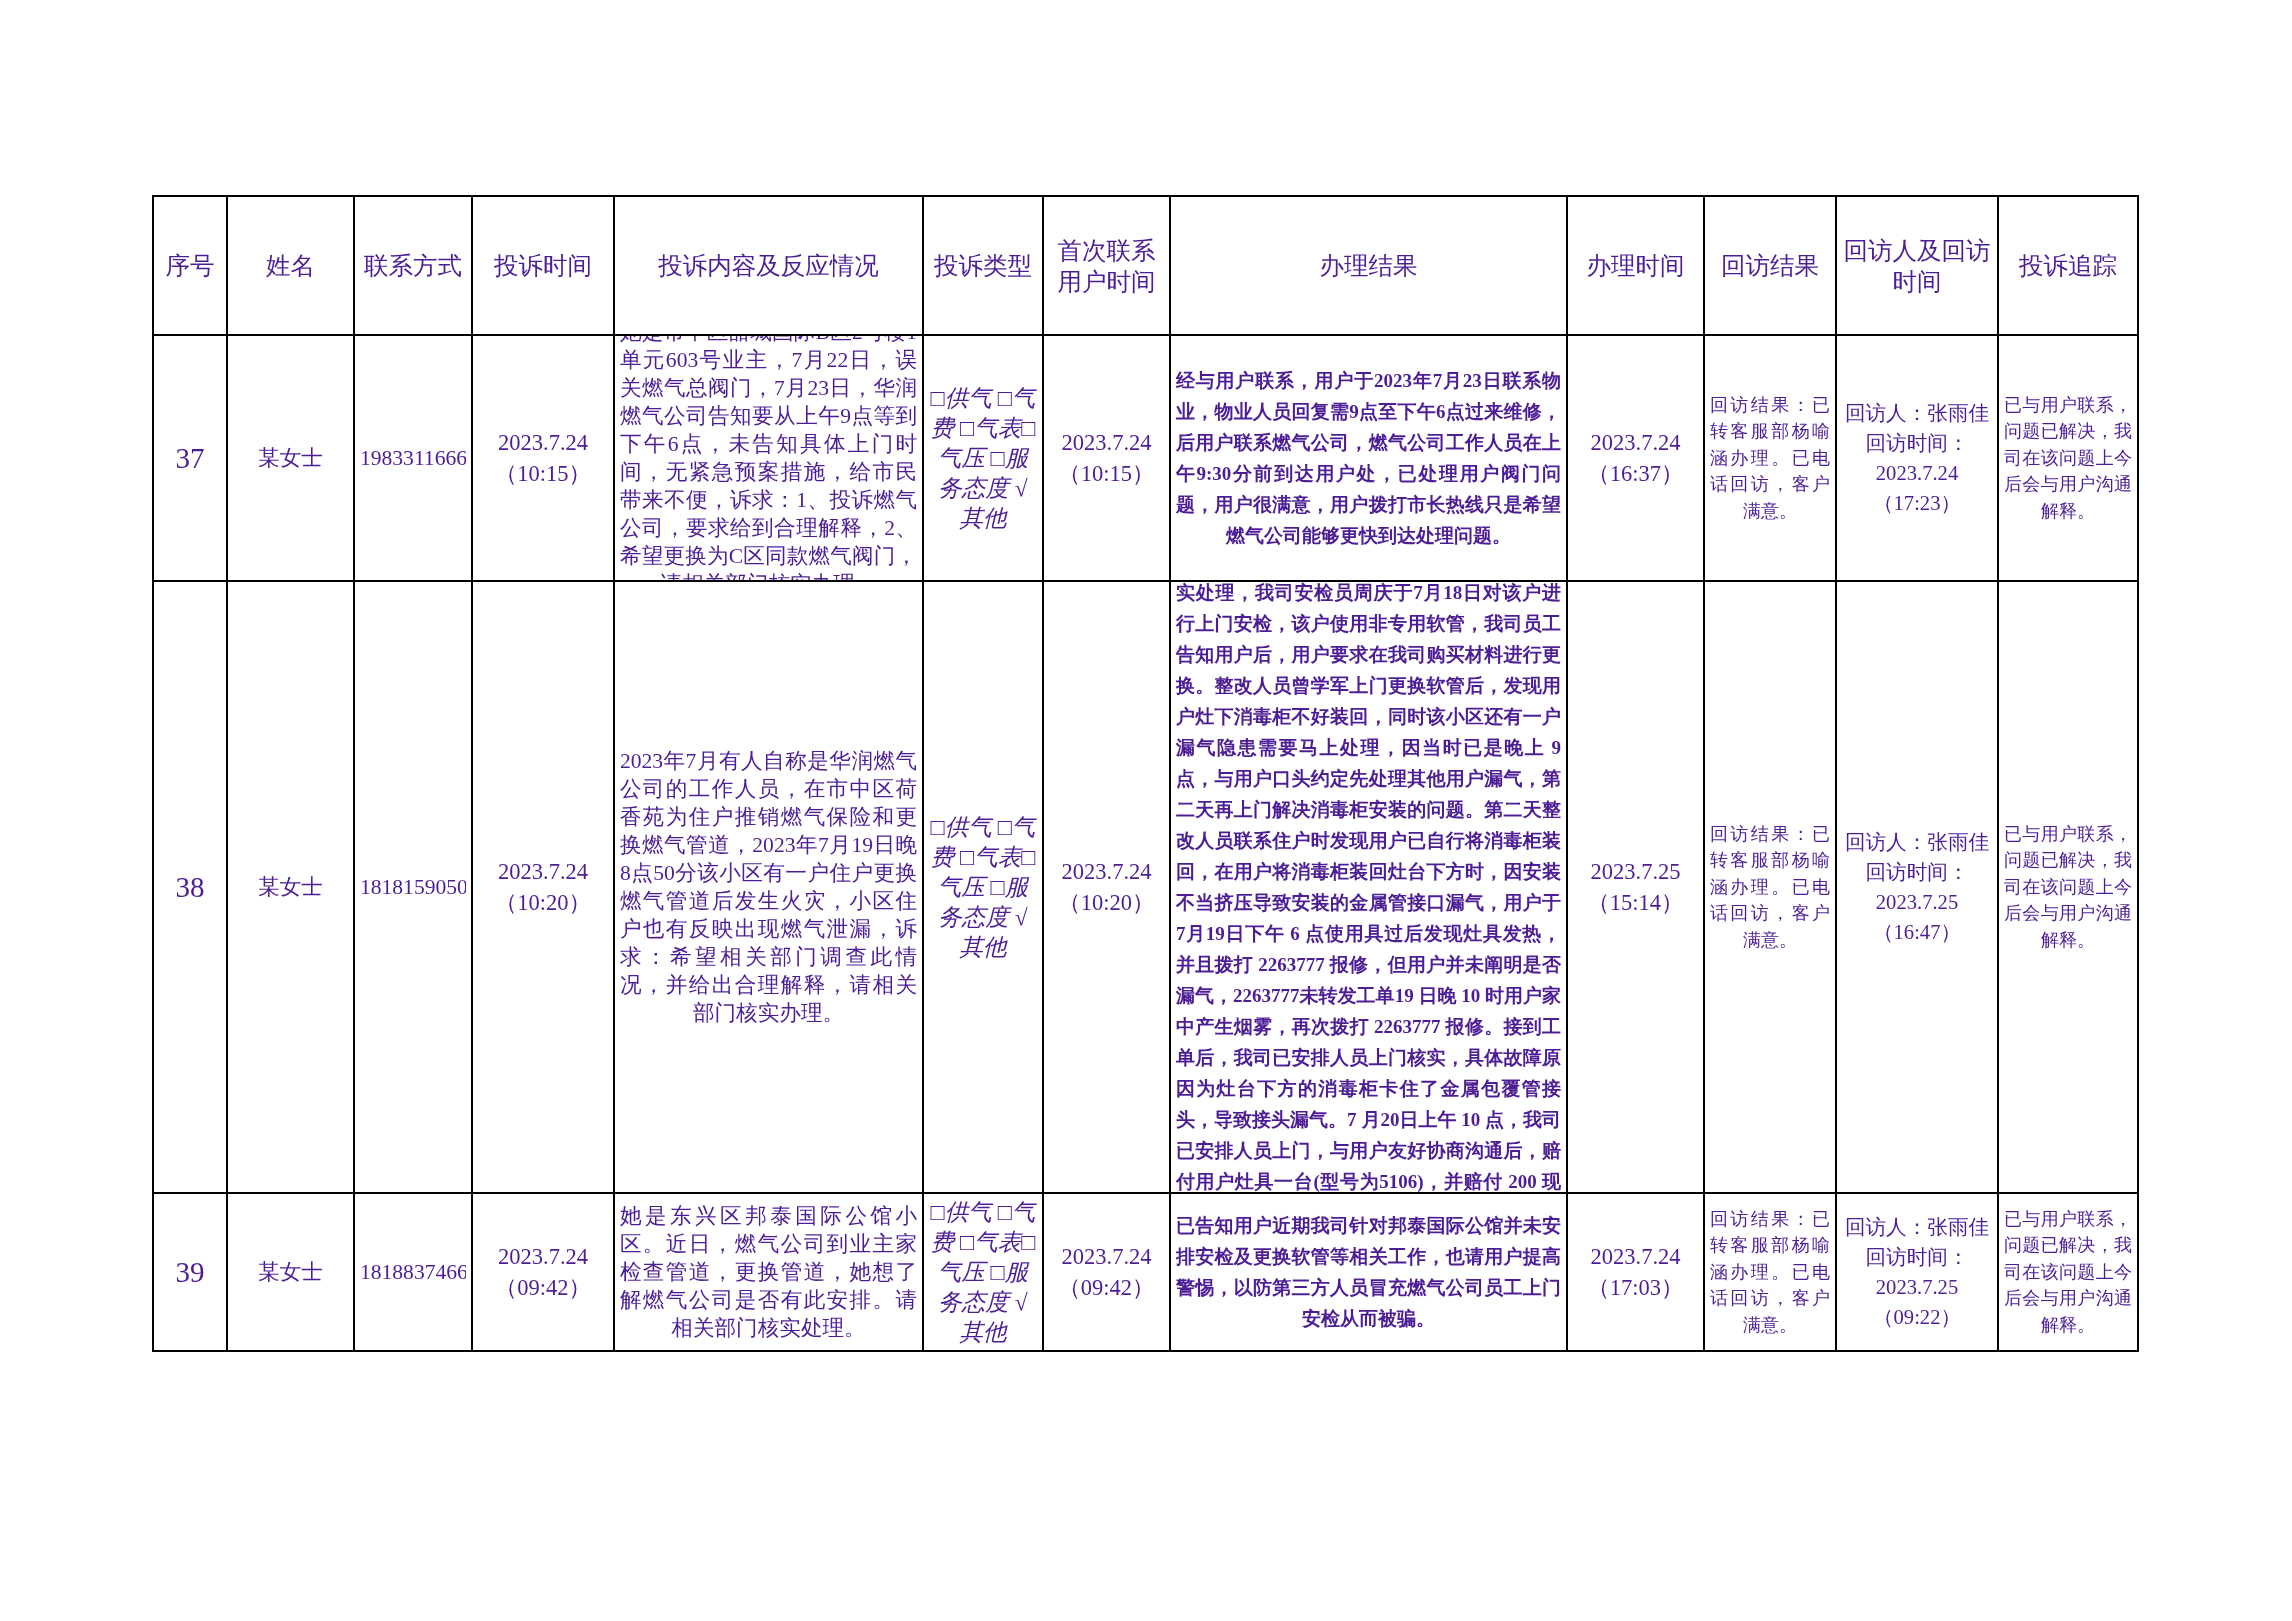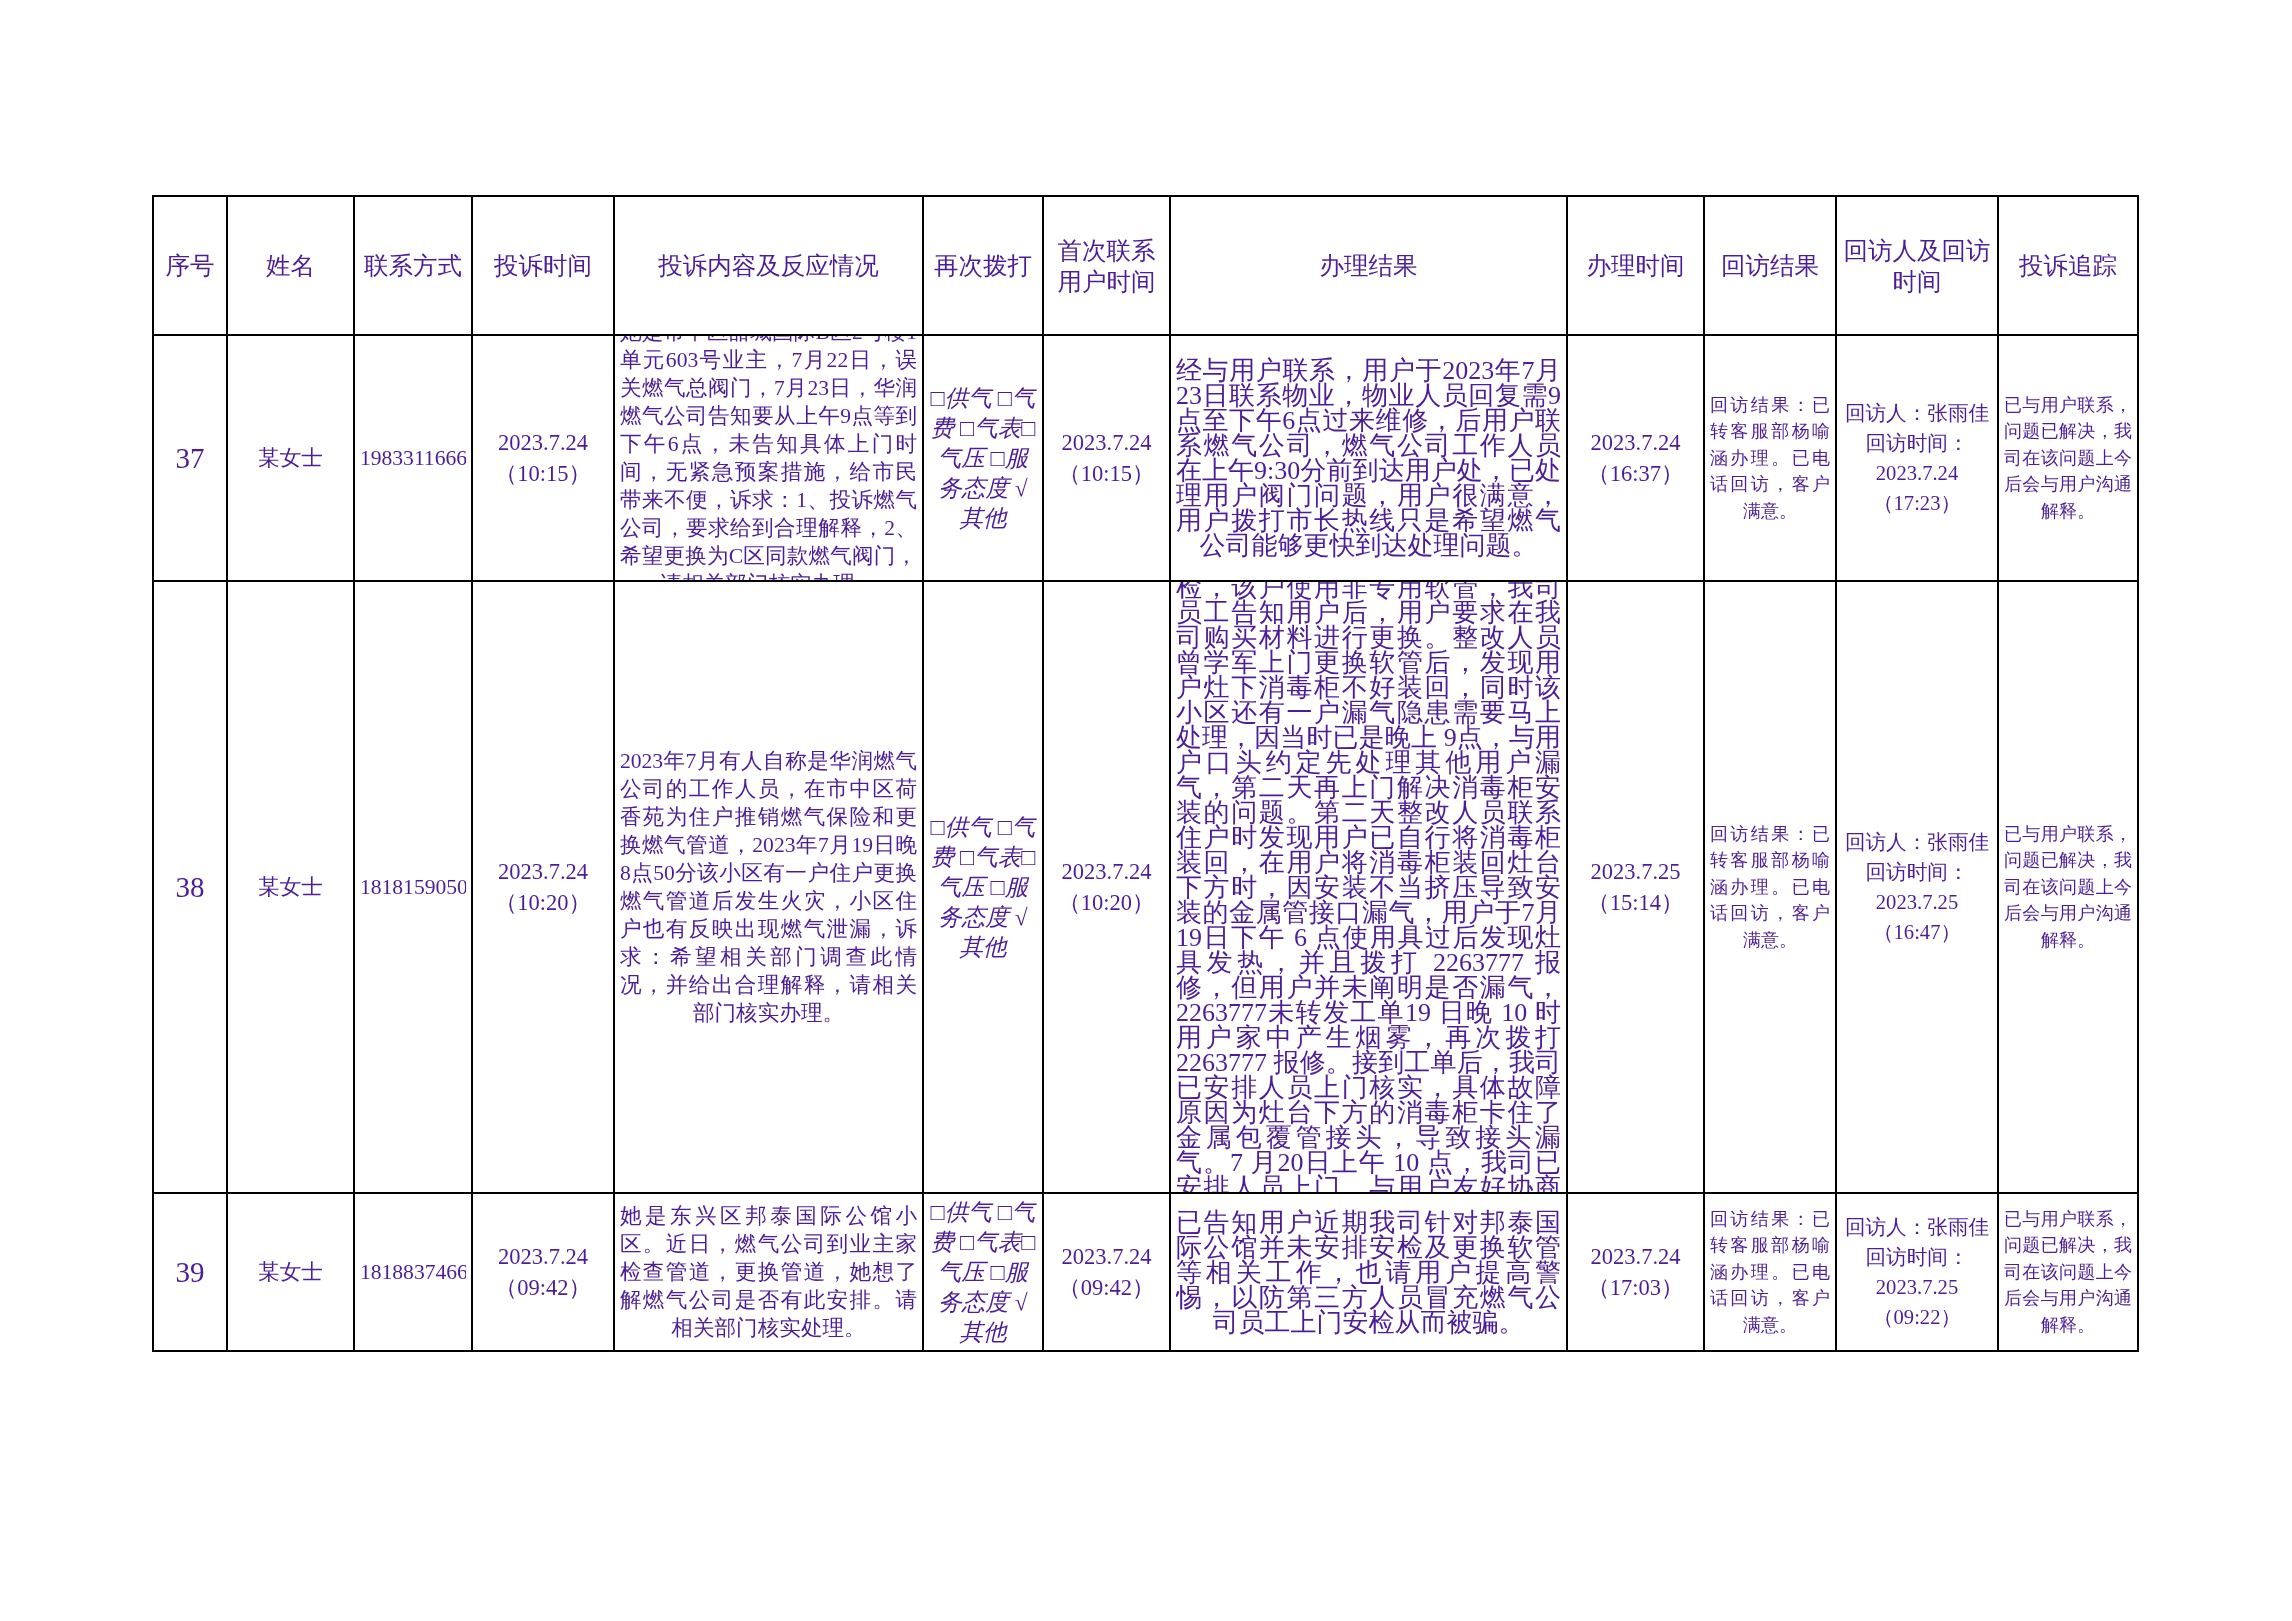--- a/index.html
+++ b/index.html
@@ -36,21 +36,21 @@
     width:100%;
     text-align:center;
     white-space:pre-line;
     font-size:21.6px;line-height:28px;
   }
   th .txt{font-size:24.5px;line-height:31px;}
   td.c-seq .txt{font-size:29px;}
   td.c-name .txt,td.c-contact .txt{font-size:21.6px;}
   td.c-complaint_time .txt,td.c-first_contact_time .txt,td.c-handle_time .txt{font-size:22.5px;line-height:31px;}
   td.c-content .txt{font-size:21.6px;line-height:28px;text-align:justify;text-align-last:center;}
-  td.c-result .txt{font-size:26px;line-height:25px;text-align:justify;text-align-last:center;}
+  td.c-result .txt{font-size:19px;line-height:31px;text-align:justify;text-align-last:center;font-weight:bold;}
   td.c-type .txt{font-size:23.5px;line-height:30px;font-style:italic;}
   td.c-visit_result .txt,td.c-tracking .txt{font-size:18px;line-height:26.5px;text-align:justify;text-align-last:center;}
   td.c-visitor_time .txt{font-size:20.6px;line-height:30px;}
 </style>
 </head>
 <body>
 
 <div class="page">
   <table class="complaints">
     <colgroup>
@@ -89,21 +89,21 @@
               <div class="txt">投诉时间</div>
             </div>
           </th>
         <th>
             <div class="cw">
               <div class="txt">投诉内容及反应情况</div>
             </div>
           </th>
         <th>
             <div class="cw">
-              <div class="txt">再次拨打</div>
+              <div class="txt">投诉类型</div>
             </div>
           </th>
         <th>
             <div class="cw">
               <div class="txt">首次联系用户时间</div>
             </div>
           </th>
         <th>
             <div class="cw">
               <div class="txt">办理结果</div>

